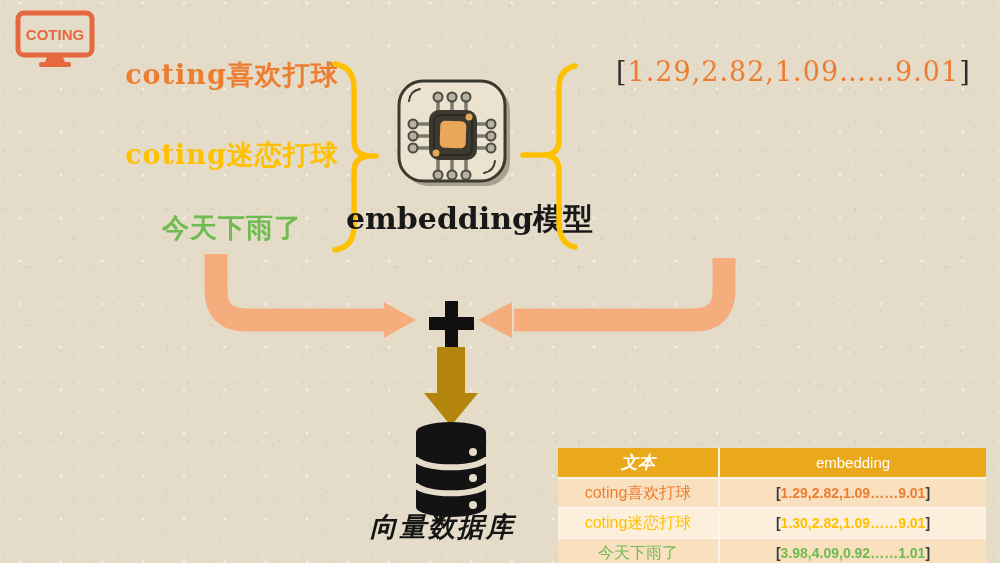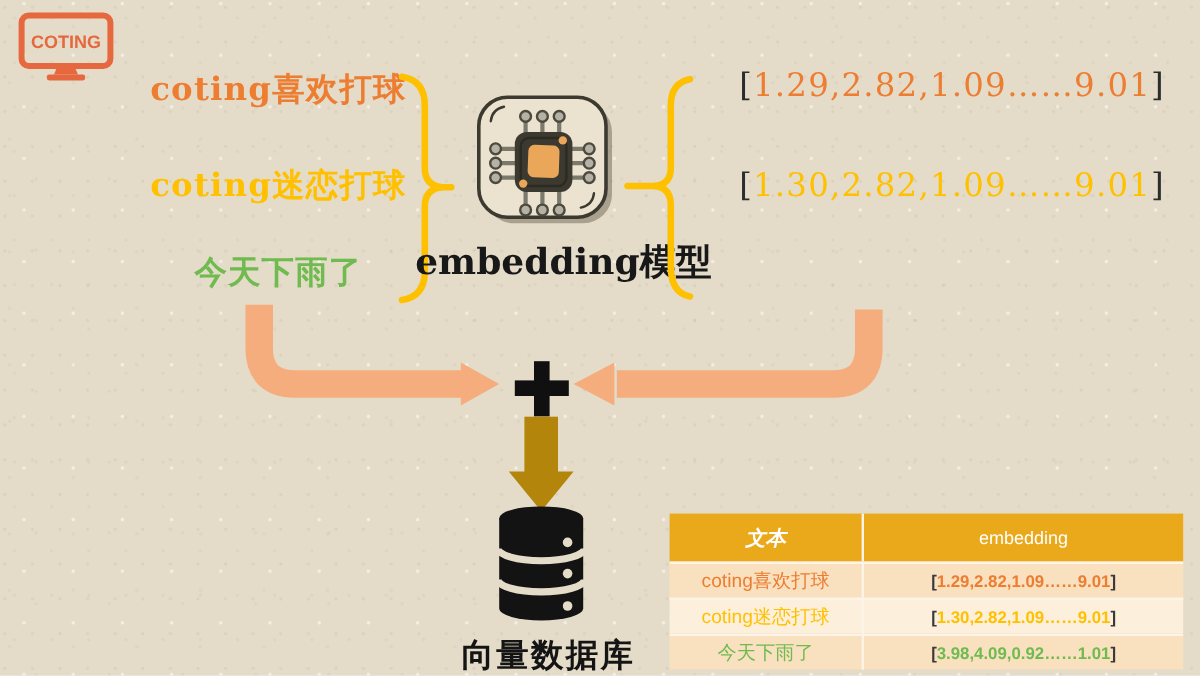--- a/index.html
+++ b/index.html
@@ -21,25 +21,25 @@
   #input-0{top:57px}
   #input-1{top:137px}
   #input-2{top:210px}
   .vector{left:616px;font-size:27px;line-height:36px;letter-spacing:1px;white-space:nowrap;}
   #vector-0{top:54px}
   #vector-1{top:137px}
   #vector-2{top:213px}
   .vector .bracket{color:#2d2d2d;}
   .model-label{left:346px;top:200px;width:222px;text-align:center;font-size:30px;
                font-weight:600;color:#181818;line-height:38px;white-space:nowrap;}
-  .db-label{left:370px;top:530px;width:174px;text-align:center;font-size:27px;font-weight:bold;
-            color:#141414;letter-spacing:2px;line-height:34px;white-space:nowrap;}
+  .db-label{left:370px;top:510px;width:174px;font-size:27px;font-weight:bold;
+            color:#141414;letter-spacing:2px;line-height:34px;white-space:nowrap;font-style:italic;}
   
   .vtable{left:558px;top:428px;width:428px;font-family:"Liberation Sans",sans-serif;}
-  .t-header{display:flex;height:40px;color:#fff;}
+  .t-header{display:flex;height:29px;color:#fff;margin-top:20px;}
   .t-h1{width:160px;border-right:2px solid #fdf3e6;display:flex;align-items:center;justify-content:center;
         font-family:"DejaVu Serif",serif;font-style:italic;font-weight:bold;font-size:17px;}
   .t-h2{flex:1;display:flex;align-items:center;justify-content:center;font-weight:normal;font-size:15px;}
   .t-row{display:flex;height:28px;border-top:2px solid #fdf3e6;}
   .t-row.odd{background:#f9e0bf;}
   .t-row.even{background:#fcf0dc;}
   .t-c1{width:160px;border-right:2px solid #fdf3e6;display:flex;align-items:center;justify-content:center;
         font-size:16px;white-space:nowrap;}
   .t-c2{flex:1;display:flex;align-items:center;justify-content:center;font-size:14px;font-weight:bold;white-space:nowrap;}
   .t-c2 .bracket{color:#3a3a3a;}
@@ -109,23 +109,20 @@
   <div class="abs model-label">embedding模型</div>
 
   <svg class="abs" style="left:518px;top:60px" width="64" height="192" viewBox="0 0 64 192">
     <path d="M57,6 Q41,9 41,28 L41,80 Q41,94 27,95 Q41,96 41,111 L41,162 Q41,184 57,187" fill="none" stroke="#ffc000" stroke-width="5.5" stroke-linecap="round"></path>
     <line x1="27" y1="95" x2="5" y2="95" stroke="#ffc000" stroke-width="5.5" stroke-linecap="round"></line>
   </svg>
 
   <div class="abs vector" id="vector-0">
     <span class="bracket">[</span><span style="color: rgb(237, 125, 49);">1.29,2.82,1.09……9.01</span><span class="bracket">]</span>
   </div>
-  <div class="abs vector" id="vector-1">
-    <span class="bracket">[</span><span style="color: rgb(255, 192, 0);">1.30,2.82,1.09……9.01</span><span class="bracket">]</span>
-  </div>
 
   <svg class="abs" style="left:150px;top:240px" width="640" height="112" viewBox="0 0 640 112">
     <path d="M66,14 L66,50 Q66,80 96,80 L236,80" fill="none" stroke="#f5ad7d" stroke-width="23"></path>
     <polygon points="234,62 234,98 266,80" fill="#f5ad7d"></polygon>
     <path d="M574,18 L574,50 Q574,80 544,80 L364,80" fill="none" stroke="#f5ad7d" stroke-width="23"></path>
     <polygon points="362,62 362,98 328,80" fill="#f5ad7d"></polygon>
   </svg>
 
   <svg class="abs" style="left:425px;top:298px" width="52" height="52" viewBox="0 0 52 52">
     <rect x="20" y="3" width="13" height="46" fill="#101010"></rect>

